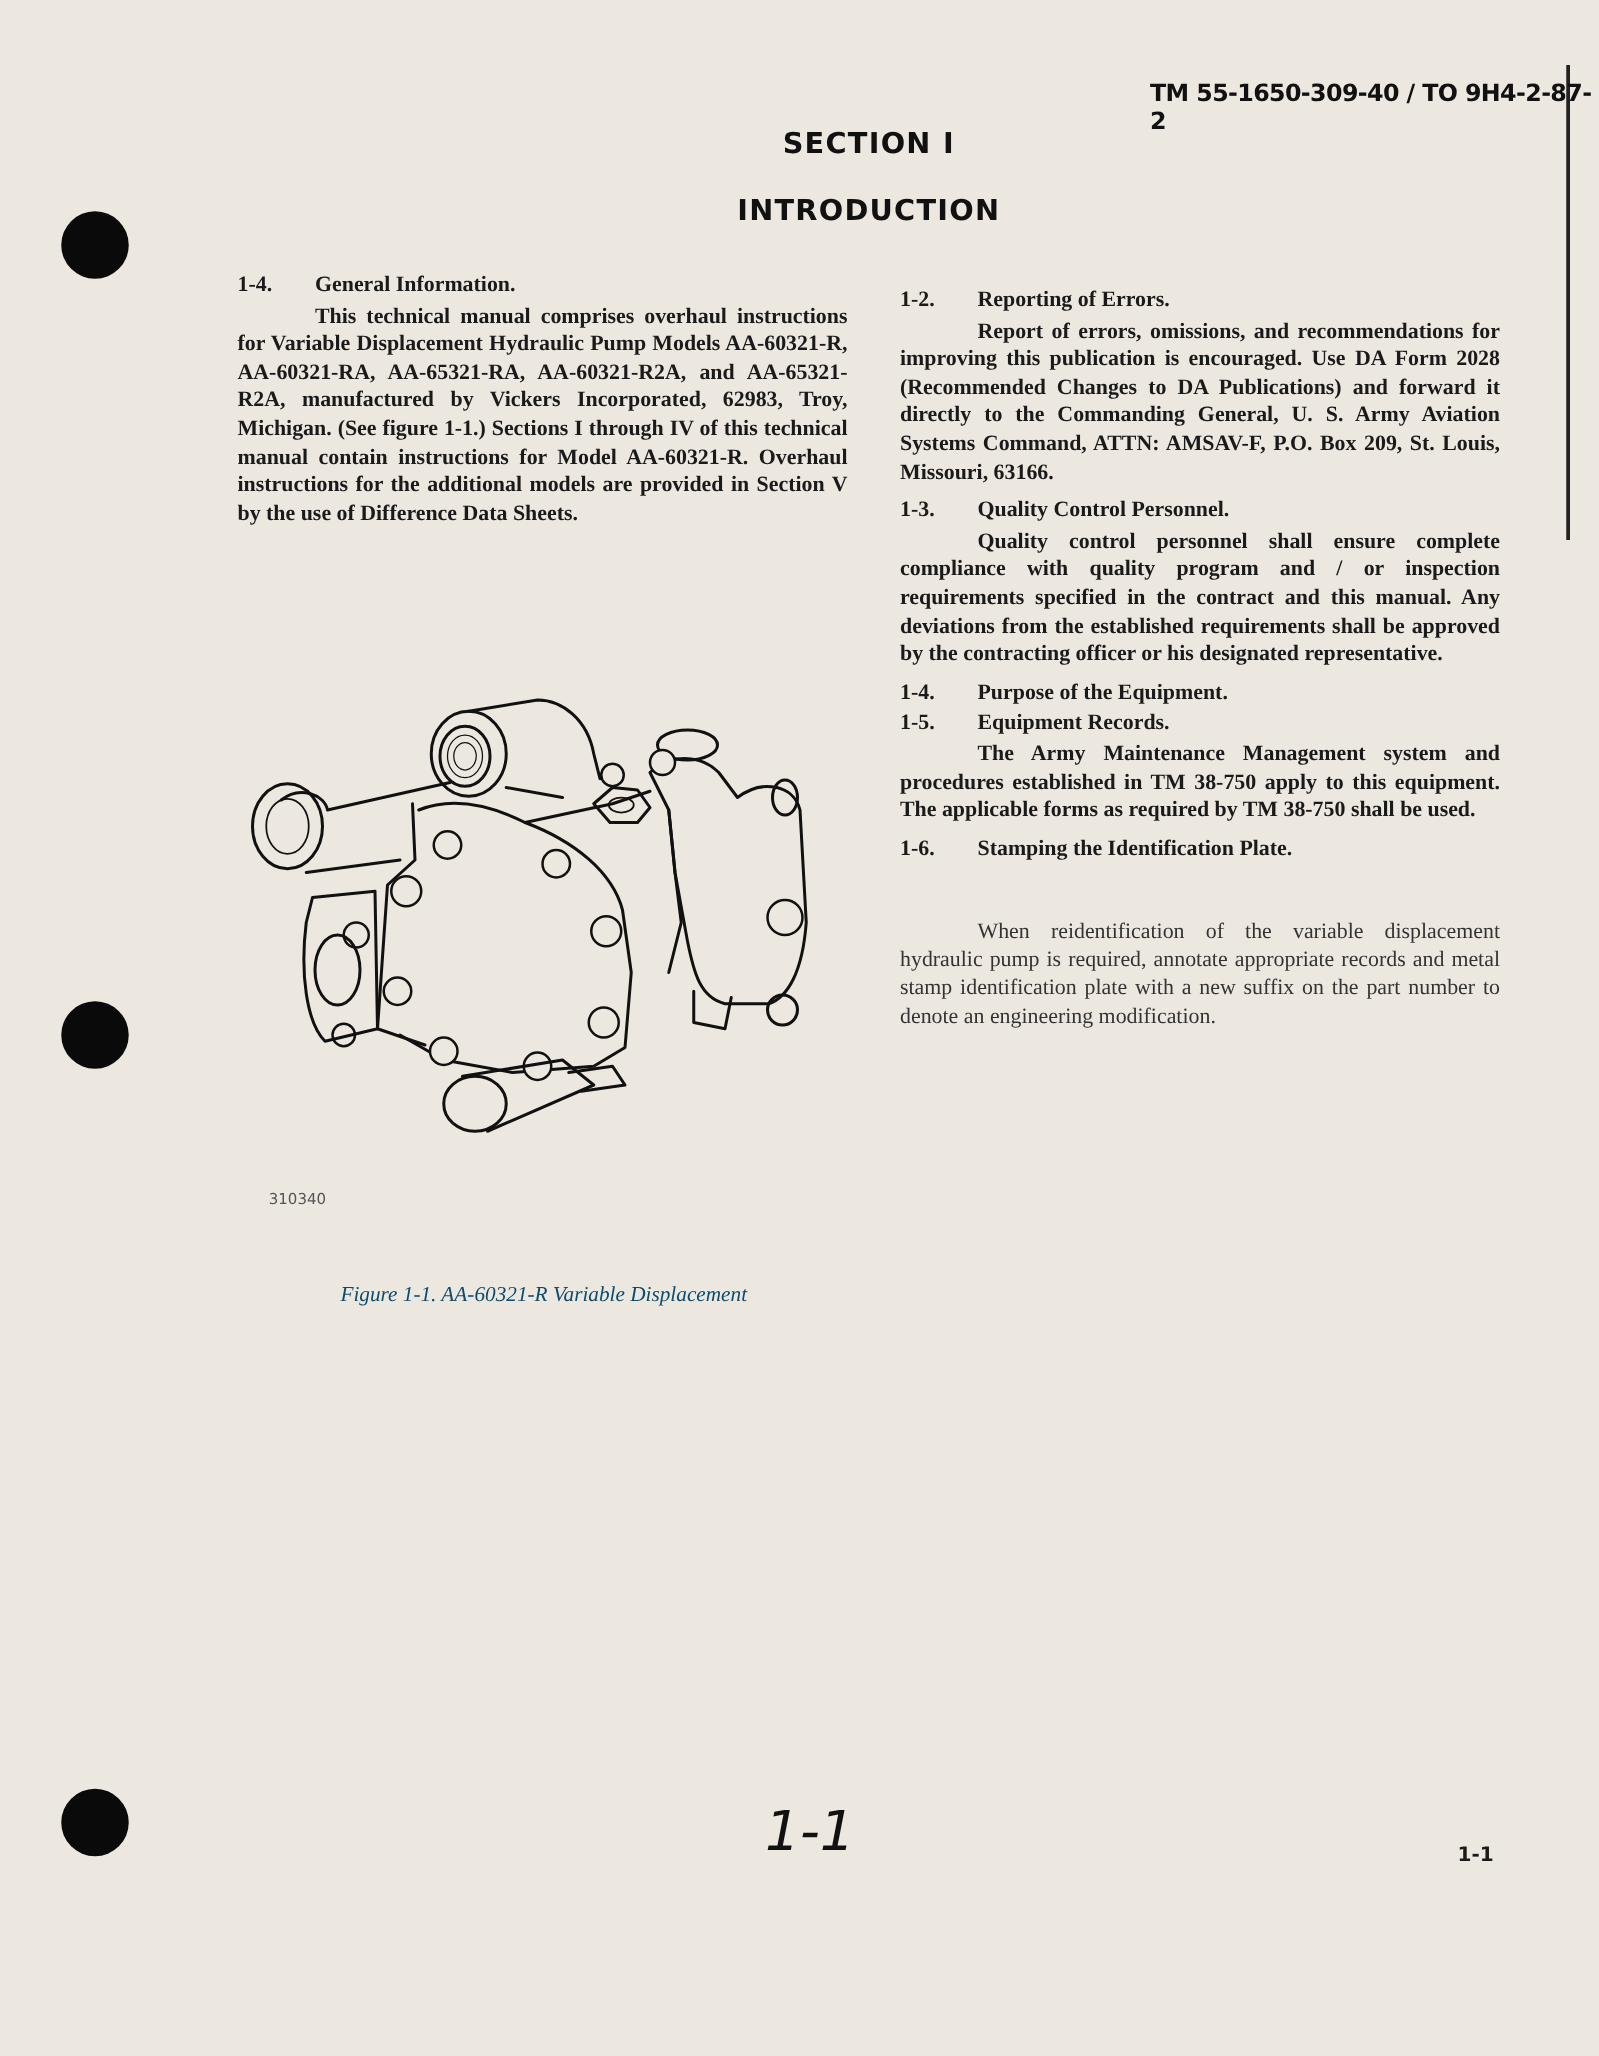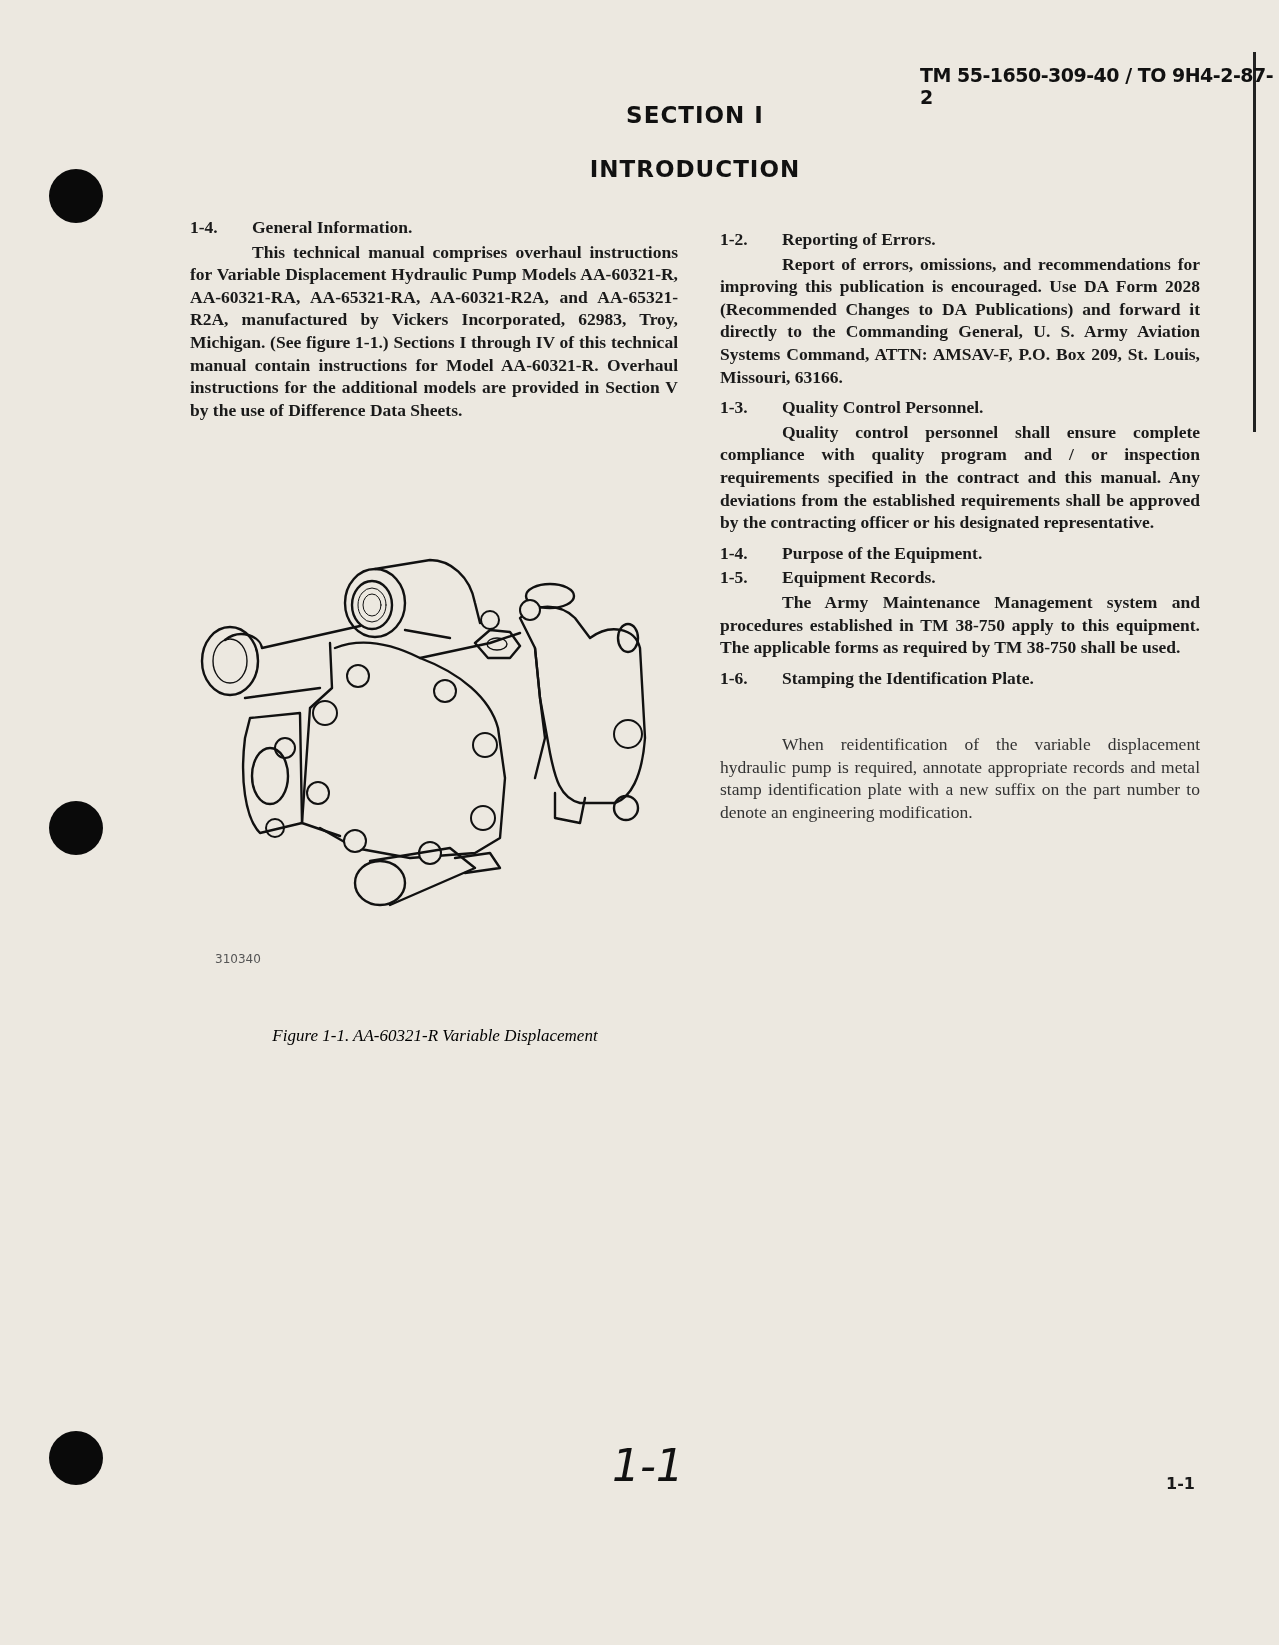--- a/index.html
+++ b/index.html
@@ -42,21 +42,21 @@
   .para-body.light { font-weight: normal; color: #333; margin-top: 44px; }
   .figure {
     position: absolute; left: 190px; top: 548px; width: 470px; height: 370px;
   }
   .fig-code {
     position: absolute; left: 215px; top: 952px;
     font-family: "DejaVu Sans", sans-serif; font-size: 12px; color: #555;
   }
   .fig-caption {
     position: absolute; left: 190px; top: 1022px; width: 490px;
-    font-style: italic; font-size: 17px; line-height: 27px; color: #000000;
+    font-style: italic; font-size: 17px; line-height: 27px; color: #0c4a6e;
     text-align: center;
   }
   .handwritten {
     position: absolute; left: 612px; top: 1440px;
     font-family: "DejaVu Sans", sans-serif; font-style: italic;
     font-size: 44px; font-weight: normal; color: #111;
   }
   .page-num {
     position: absolute; left: 1166px; top: 1474px;
     font-family: "DejaVu Sans", sans-serif; font-weight: bold; font-size: 16px;

